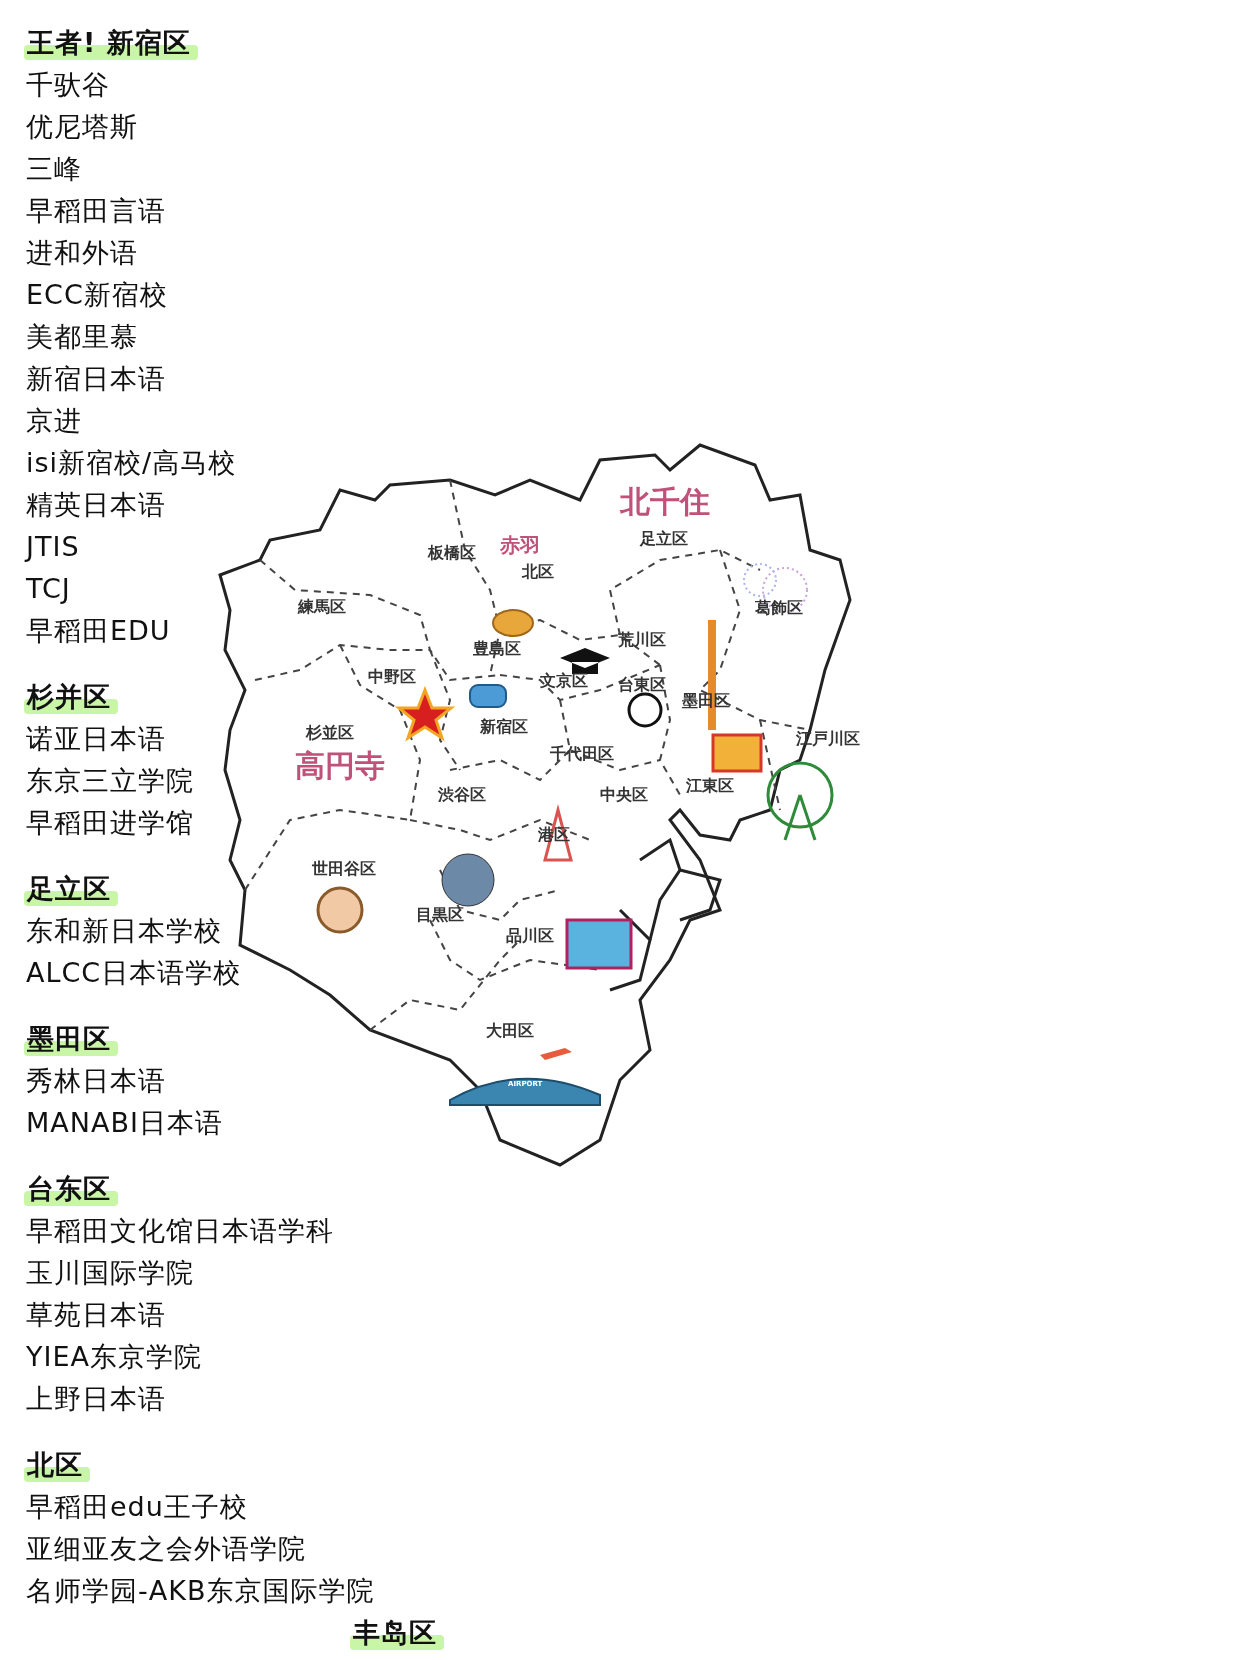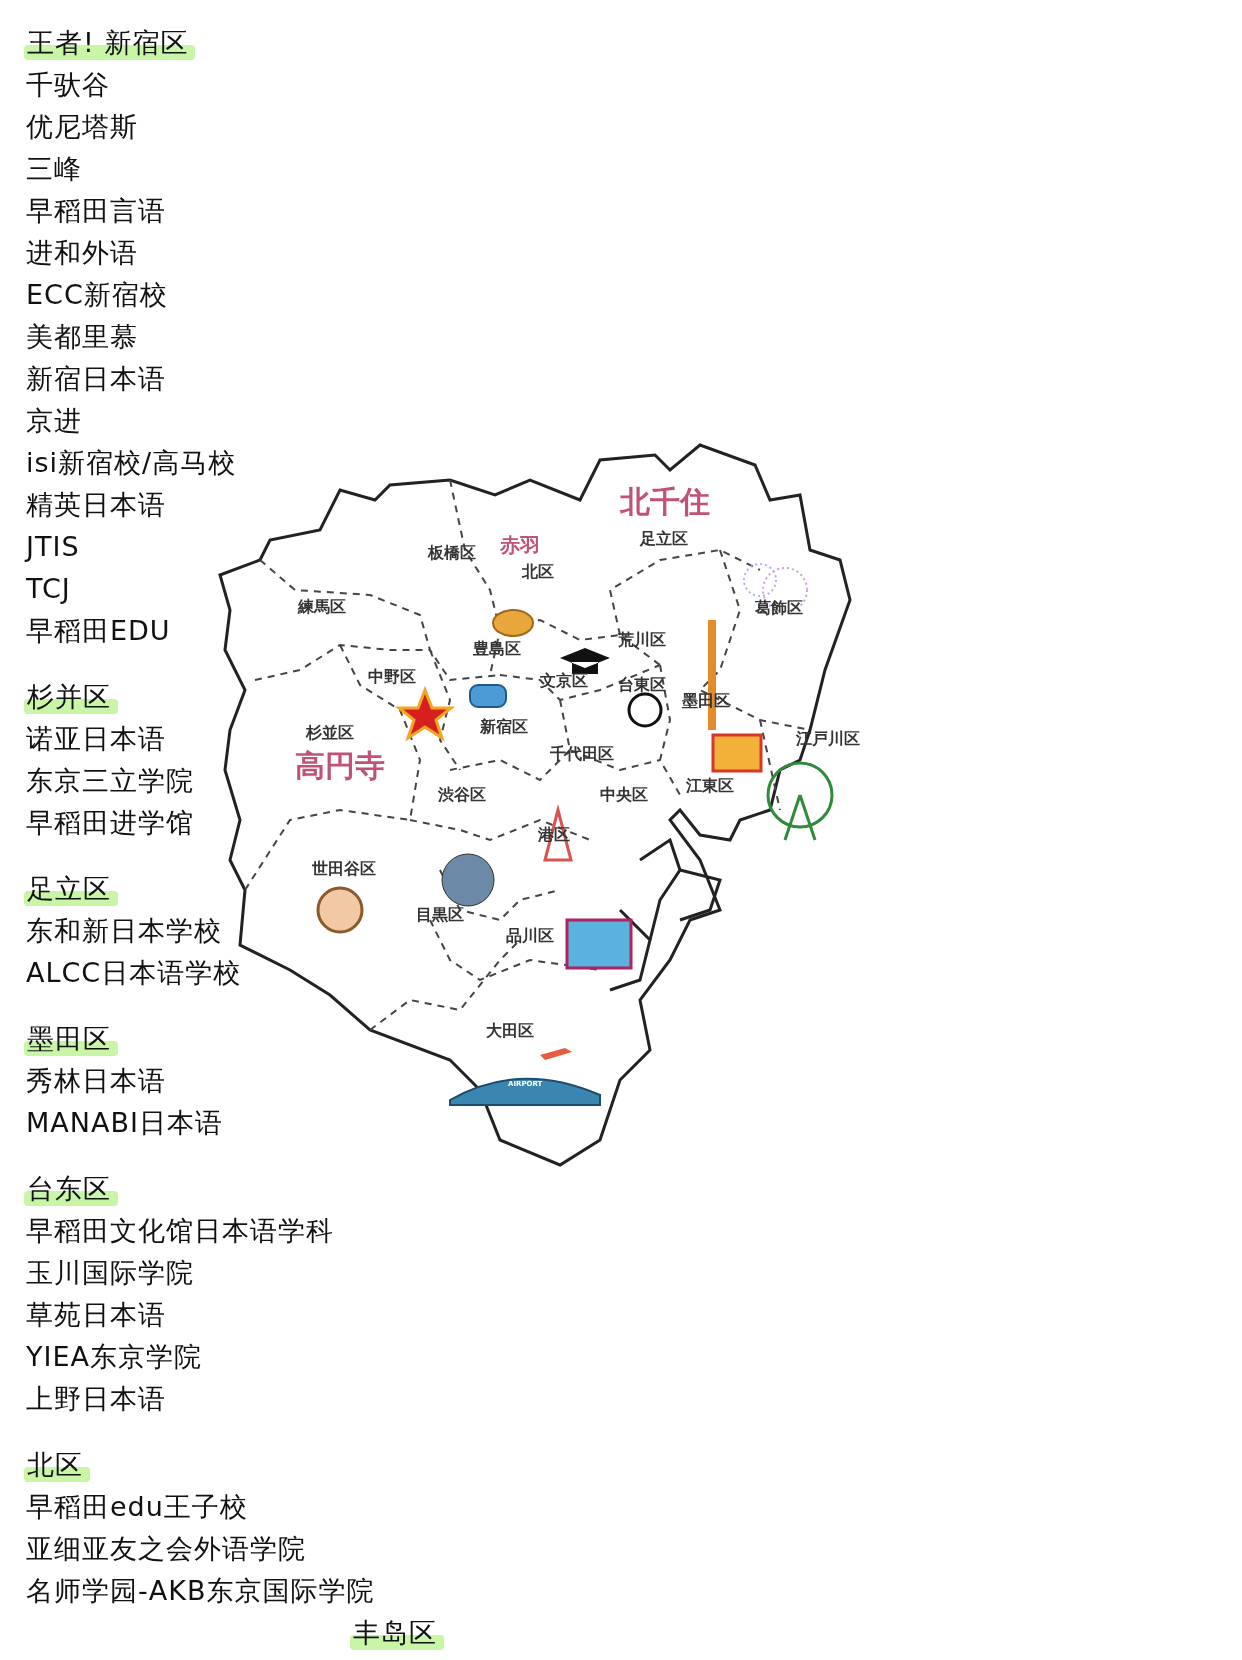--- a/index.html
+++ b/index.html
@@ -1,21 +1,21 @@
 <!DOCTYPE html>
 <html><head>
 <meta charset="utf-8">
 <style>
   html, body { margin: 0; padding: 0; background: #ffffff; }
   body { width: 1242px; height: 1660px; position: relative; overflow: hidden;
          font-family: "DejaVu Sans", "Liberation Sans", sans-serif; color: #111; }
   .col { position: absolute; }
   .section { margin: 0; }
   .hdr { display: inline-block; position: relative; font-size: 27px; line-height: 42px;
-         font-weight: 400; padding: 0 3px 0 1px; letter-spacing: 1px; }
+         font-weight: 700; padding: 0 3px 0 1px; letter-spacing: 1px; }
   .hdr::after { content: ""; position: absolute; left: -2px; right: -4px; bottom: 4px; height: 15px;
                 background: #c9f5a6; border-radius: 4px; z-index: -1; }
   .item { font-size: 27px; line-height: 42px; white-space: nowrap; letter-spacing: 1px; }
   .gap { height: 24px; }
   .map { position: absolute; left: 200px; top: 440px; width: 720px; height: 790px; z-index: 0; }
   .map svg { width: 100%; height: 100%; }
   .maplabel { font-family: "DejaVu Sans", sans-serif; font-size: 16px; font-weight: 700; fill: #333; }
   .bigpink { font-family: "DejaVu Sans", sans-serif; font-size: 30px; font-weight: 700; fill: #c0527a; }
   .midpink { font-family: "DejaVu Sans", sans-serif; font-size: 20px; font-weight: 700; fill: #c0527a; }
   .layer { position: relative; z-index: 1; }

